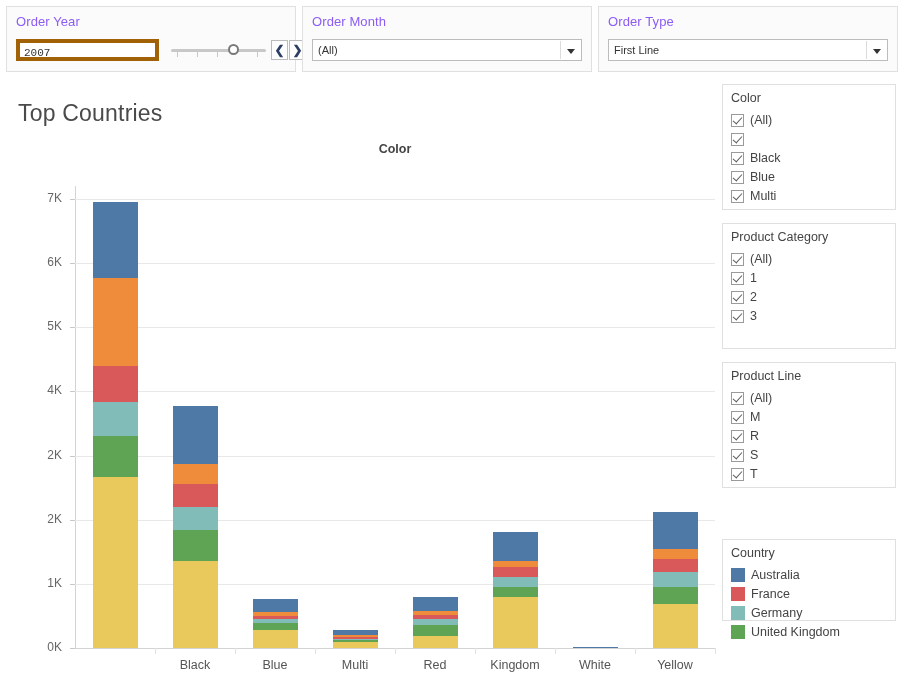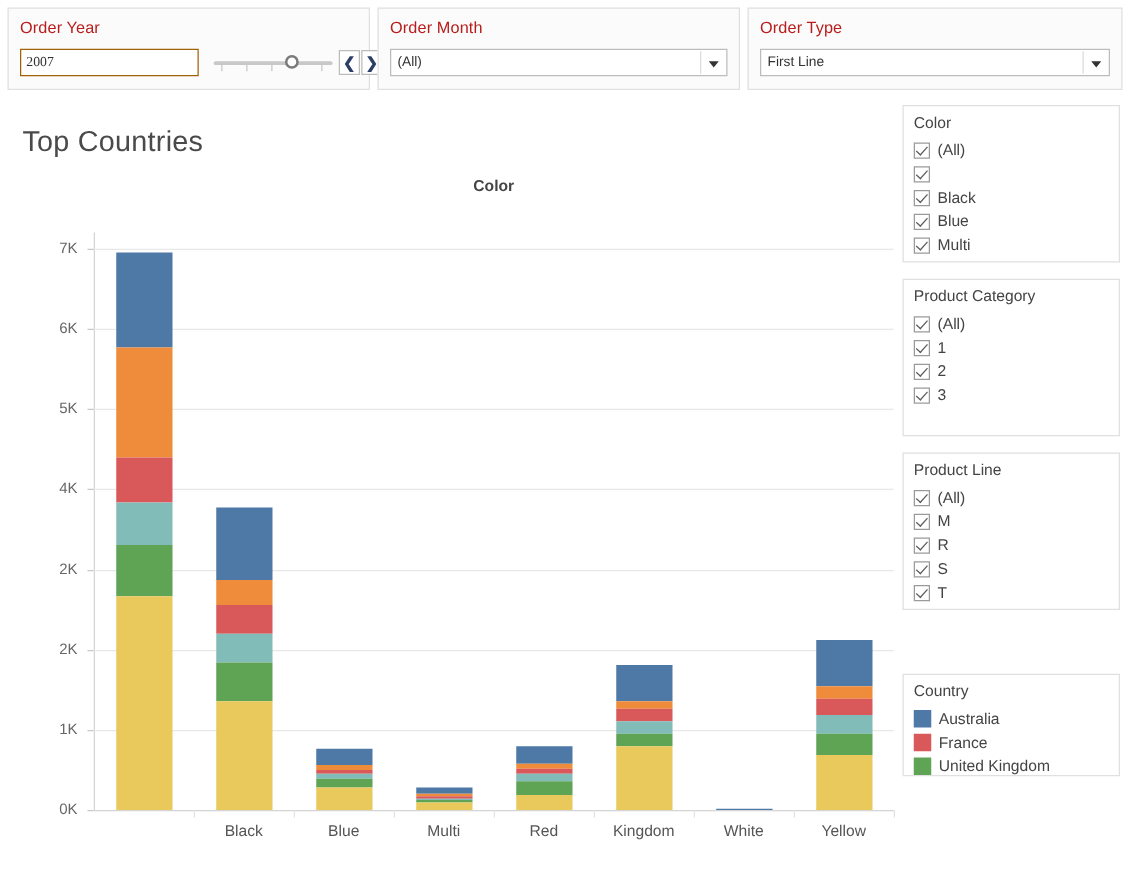--- a/index.html
+++ b/index.html
@@ -13,30 +13,30 @@
   #root { position: relative; width: 906px; height: 698px; background:#fff; }
 
   
   .topbar { position:absolute; left:0; top:0; width:906px; height:84px; background:#ffffff; }
   .filter-card {
     position:absolute; top:6px; height:66px;
     background:#fbfbfb; border:1px solid #e0e0e0; box-sizing:border-box;
   }
   .filter-title {
     position:absolute; left:9px; top:7px;
-    font-size:13px; color:#b91c1c; letter-spacing:.1px; white-space:nowrap;
+    font-size:13px; color:#8b5cf6; letter-spacing:.1px; white-space:nowrap;
   }
   .filter-body { position:absolute; left:9px; top:32px; right:9px; height:24px; }
 
   
   .year-input {
     position:absolute; left:0; top:0; width:143px; height:22px;
-    border:1px solid #a16207; background:#fff; box-sizing:border-box;
+    border:4px solid #a16207; background:#fff; box-sizing:border-box;
     font-size:11px; color:#333; line-height:20px; padding-left:4px;
-    font-family:Liberation Serif, serif;
+    font-family:Liberation Mono, monospace;
   }
   .slider-wrap { position:absolute; left:155px; top:0; width:95px; height:22px; }
   .slider-track { position:absolute; left:0; top:10px; width:95px; height:3px; background:#c8c8c8; border-radius:2px;}
   .tick { position:absolute; top:13px; width:1px; height:5px; background:#c8c8c8; }
   .slider-knob {
     position:absolute; left:57px; top:5px; width:11px; height:11px;
     border:2px solid #7a7a7a; border-radius:50%; background:#fff; box-sizing:border-box;
   }
   .nudge {
     position:absolute; top:1px; width:17px; height:20px;
@@ -353,20 +353,24 @@
       <div class="card-list" id="country-list">
           <div class="row">
             <span class="swatch" style="background: rgb(78, 121, 167);"></span>
             <span class="leg-label">Australia</span>
           </div>
           <div class="row">
             <span class="swatch" style="background: rgb(217, 89, 91);"></span>
             <span class="leg-label">France</span>
           </div>
           <div class="row">
+            <span class="swatch" style="background: rgb(130, 188, 184);"></span>
+            <span class="leg-label">Germany</span>
+          </div>
+          <div class="row">
             <span class="swatch" style="background: rgb(95, 163, 85);"></span>
             <span class="leg-label">United Kingdom</span>
           </div>
         </div>
     </div>
 
   </div>
 </div>
 
 </body></html>

